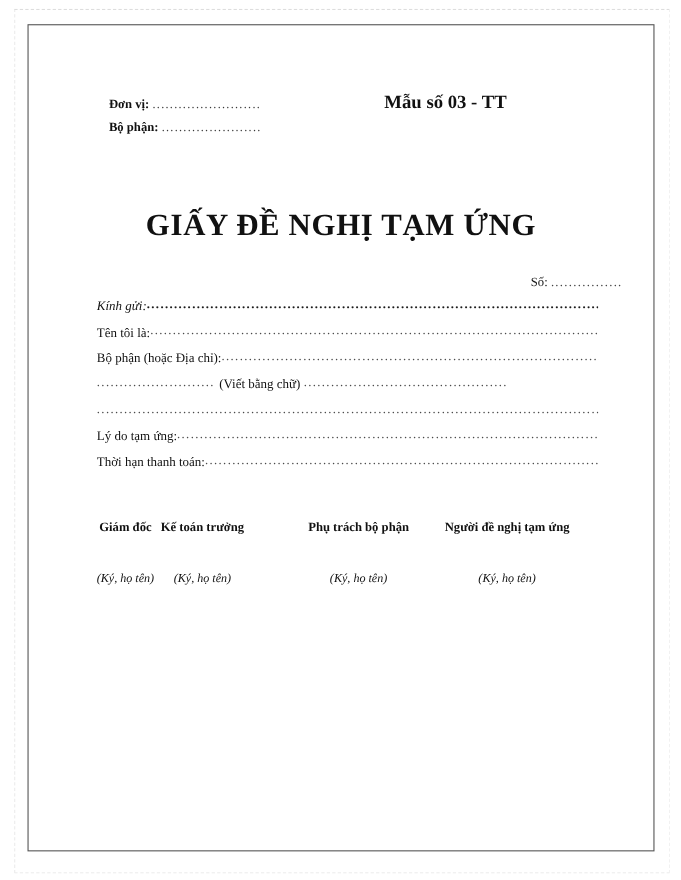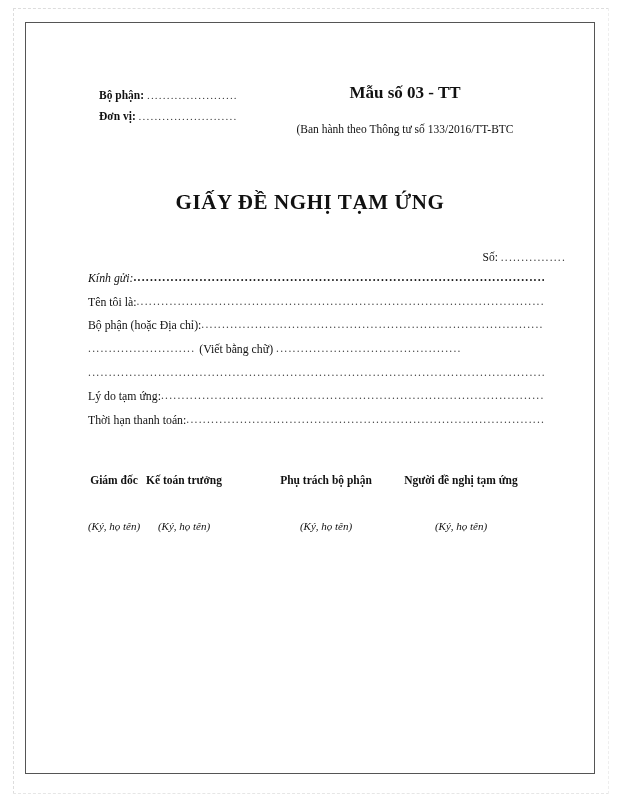--- a/index.html
+++ b/index.html
@@ -96,21 +96,21 @@
   }
 
   
   .doc-title {
     position: absolute;
     left: 0;
     top: 167px;
     width: 100%;
     text-align: center;
     font-weight: bold;
-    font-size: 21px;
+    font-size: 28px;
     letter-spacing: 0.6px;
     font-family: Liberation Serif, serif;
   }
   .doc-date {
     position: absolute;
     left: 0;
     top: 202px;
     width: 100%;
     text-align: center;
     font-style: italic;
@@ -210,32 +210,31 @@
 
 <div class="outer-guide"></div>
 
 <div class="page">
   <div class="sheet">
 
     <div class="header">
 
       <div class="header-left">
         <span class="hl-row">
+          <span class="hl-label">Đơn vị:</span>
+          <span class="hl-dots">.........................</span>
+        </span>
+        <span class="hl-row">
           <span class="hl-label">Bộ phận:</span>
           <span class="hl-dots">.......................</span>
         </span>
-        <span class="hl-row">
-          <span class="hl-label">Đơn vị:</span>
-          <span class="hl-dots">.........................</span>
-        </span>
       </div>
 
       <div class="header-right">
         <span class="hr-title">Mẫu số 03 - TT</span>
-        <span class="hr-sub">(Ban hành theo Thông tư số 133/2016/TT-BTC</span>
       </div>
 
     </div>
 
     <div class="doc-title">GIẤY ĐỀ NGHỊ TẠM ỨNG</div>
 
     <div class="so-line">
       <span>Số:</span>
       <span class="so-dots">................</span>
     </div>

